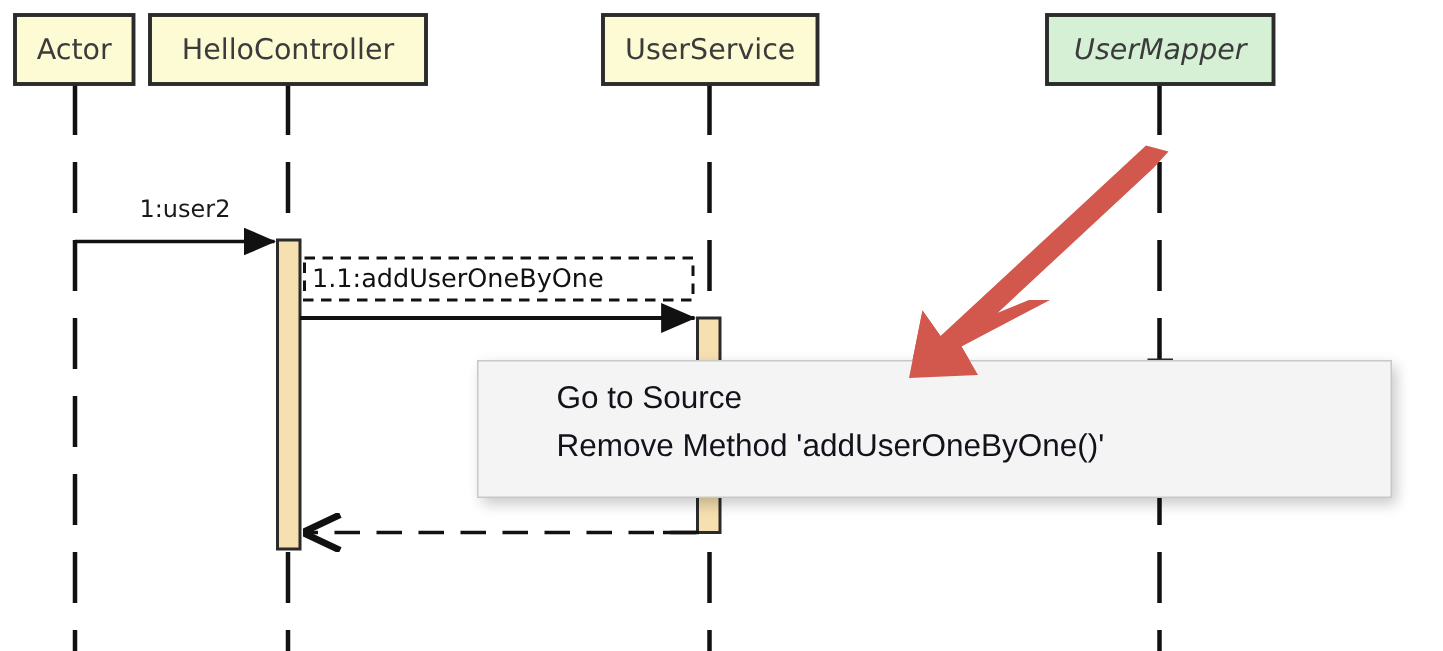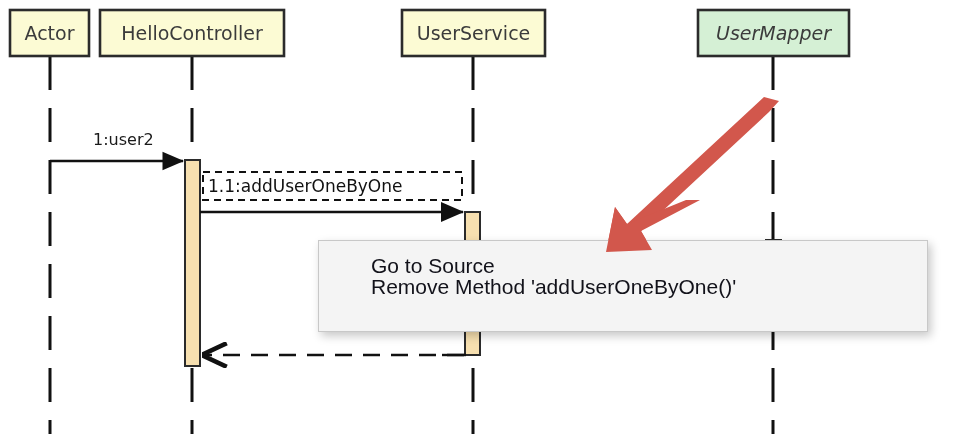--- a/index.html
+++ b/index.html
@@ -64,21 +64,21 @@
     position: absolute;
     left: 52px;
     font-family: "Liberation Sans", sans-serif;
     font-size: 21px;
     color: #12121a;
     white-space: nowrap;
     line-height: 1;
     cursor: default;
   }
   #menu-item-go-to-source { top: 14px; }
-  #menu-item-remove-method { top: 35px; }
+  #menu-item-remove-method { top: 46px; }
 </style>
 </head>
 <body>
 
 <div id="stage">
 
   <svg id="diagram-svg" viewBox="0 0 962 434">
 
     <g>
       <line x1="50" y1="56" x2="50" y2="434" stroke="#111111" stroke-width="3" stroke-dasharray="34 18"></line>

